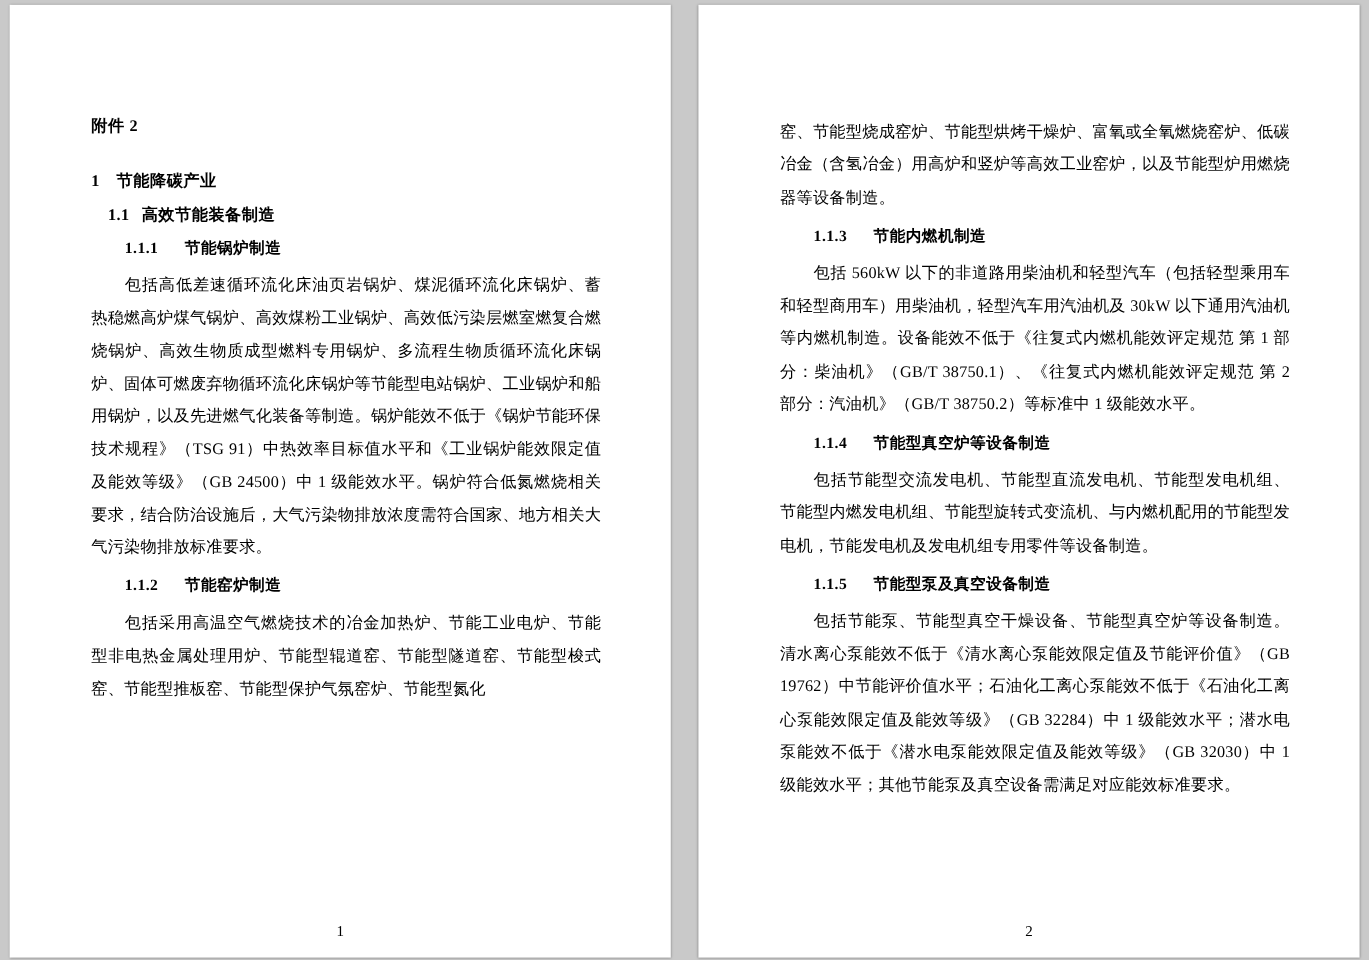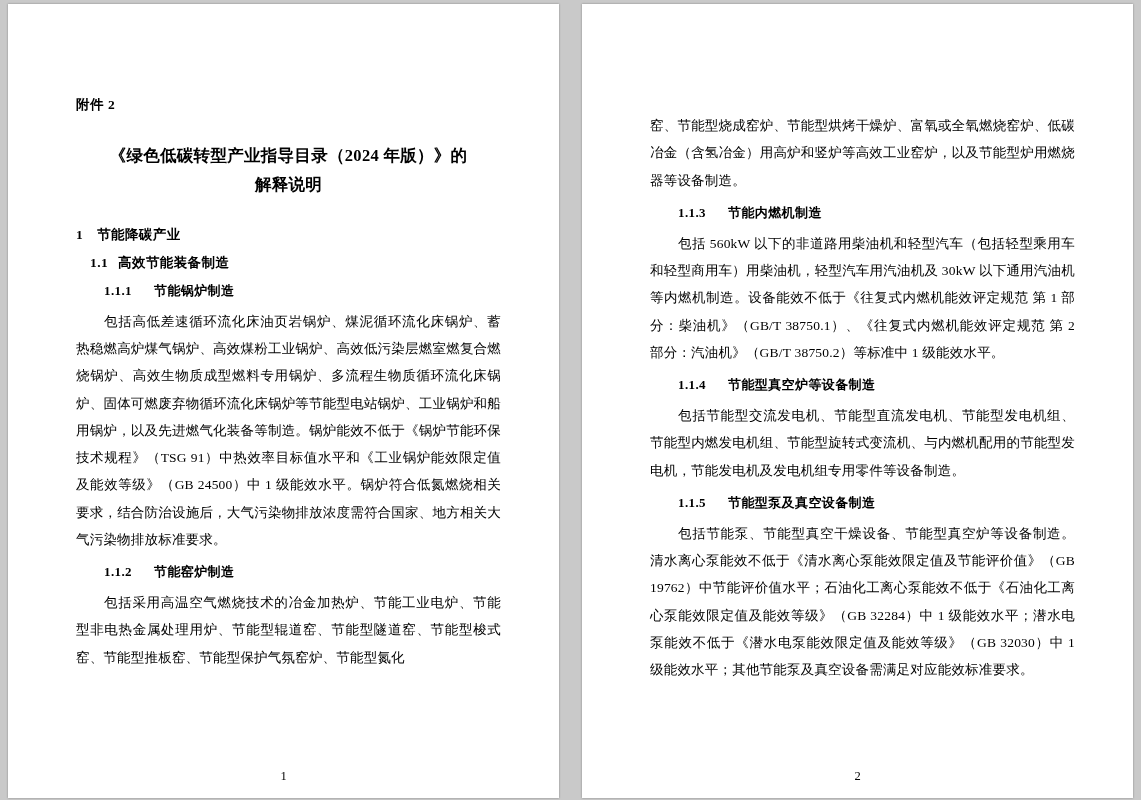--- a/index.html
+++ b/index.html
@@ -98,24 +98,20 @@
 </head>
 <body>
 
 <div class="viewer">
 
   <div class="page left-page">
     <div class="page-inner">
 
       <div class="attach-label">附件 2</div>
 
-      <div class="doc-title">
-        <div>《绿色低碳转型产业指导目录（2024 年版）》的</div>
-        <div>解释说明</div>
-      </div>
 
       <div class="h1">
         <span class="num">1</span><span>节能降碳产业</span>
       </div>
 
       <div class="h2">
         <span class="num">1.1</span><span>高效节能装备制造</span>
       </div>
 
       <div class="h3">
@@ -130,21 +126,21 @@
 
       <p class="para">包括采用高温空气燃烧技术的冶金加热炉、节能工业电炉、节能型非电热金属处理用炉、节能型辊道窑、节能型隧道窑、节能型梭式窑、节能型推板窑、节能型保护气氛窑炉、节能型氮化</p>
 
     </div>
     <div class="page-number">1</div>
   </div>
 
   <div class="page right-page">
     <div class="page-inner">
 
-      <p class="para" style="text-indent:0;margin-top:16px;">窑、节能型烧成窑炉、节能型烘烤干燥炉、富氧或全氧燃烧窑炉、低碳冶金（含氢冶金）用高炉和竖炉等高效工业窑炉，以及节能型炉用燃烧器等设备制造。</p>
+      <p class="para" style="text-indent:0;">窑、节能型烧成窑炉、节能型烘烤干燥炉、富氧或全氧燃烧窑炉、低碳冶金（含氢冶金）用高炉和竖炉等高效工业窑炉，以及节能型炉用燃烧器等设备制造。</p>
 
       <div class="h3">
         <span class="num">1.1.3</span><span>节能内燃机制造</span>
       </div>
 
       <p class="para">包括 560kW 以下的非道路用柴油机和轻型汽车（包括轻型乘用车和轻型商用车）用柴油机，轻型汽车用汽油机及 30kW 以下通用汽油机等内燃机制造。设备能效不低于《往复式内燃机能效评定规范 第 1 部分：柴油机》（GB/T 38750.1）、《往复式内燃机能效评定规范 第 2 部分：汽油机》（GB/T 38750.2）等标准中 1 级能效水平。</p>
 
       <div class="h3">
         <span class="num">1.1.4</span><span>节能型真空炉等设备制造</span>
       </div>

